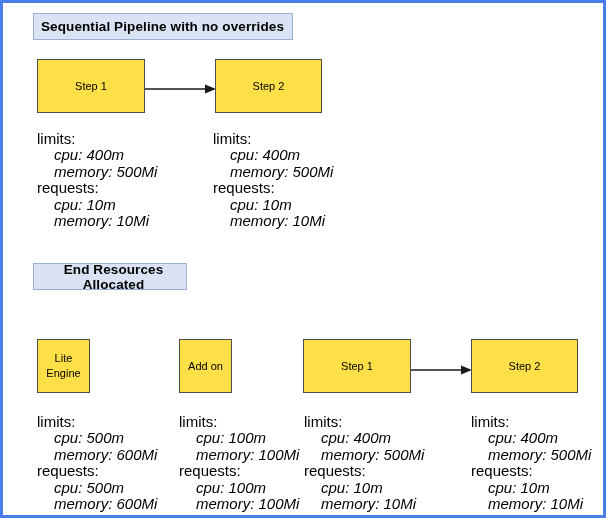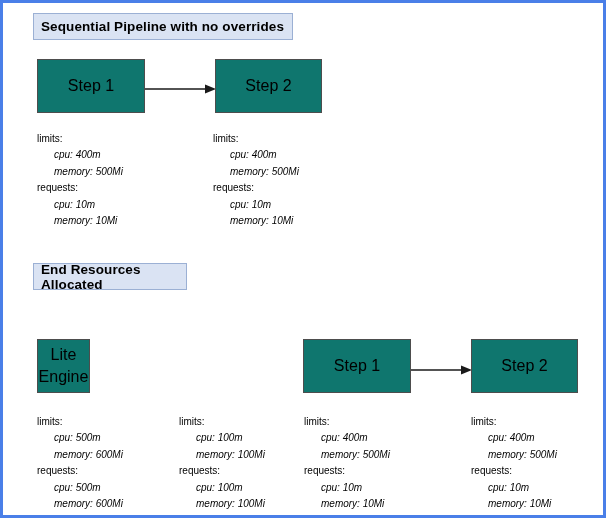--- a/index.html
+++ b/index.html
@@ -25,45 +25,46 @@
     border: 1px solid #9bb0d4;
     box-sizing: border-box;
     font-weight: bold;
     font-size: 13.5px;
     color: #000000;
     letter-spacing: 0.1px;
     display: flex;
     align-items: center;
     padding-left: 7px;
     height: 27px;
+    text-align: center;
   }
   .node-box {
     position: absolute;
-    background: #0f766e;
+    background: #fde047;
     border: 1.6px solid #4d4d4d;
     box-sizing: border-box;
     display: flex;
     align-items: center;
     justify-content: center;
     text-align: center;
-    font-size: 16px;
+    font-size: 11px;
     color: #000000;
     line-height: 1.35;
   }
   .node-label {
     display: block;
     white-space: pre-line;
   }
   .arrow {
     position: absolute;
     height: 10px;
   }
   .res-block {
     position: absolute;
-    font-size: 10px;
+    font-size: 15px;
     color: #000000;
     line-height: 16.4px;
     white-space: nowrap;
   }
   .res-block .k { display: block; }
   .res-block .v { display: block; padding-left: 17px; font-style: italic; }
 </style>
 </head>
 <body>
 
@@ -108,20 +109,23 @@
 
   <div class="section-header" style="left:30px; top:260px; width:154px;">
     <span>End Resources Allocated</span>
   </div>
 
   <div class="node-box" style="left:34px; top:336px; width:53px; height:54px;">
     <span class="node-label">Lite
 Engine</span>
   </div>
 
+  <div class="node-box" style="left:176px; top:336px; width:53px; height:54px;">
+    <span class="node-label">Add on</span>
+  </div>
 
   <div class="node-box" style="left:300px; top:336px; width:108px; height:54px;">
     <span class="node-label">Step 1</span>
   </div>
 
   <div class="arrow" style="left:408px; top:358px; width:61px;">
     <svg width="61" height="10" viewBox="0 0 61 10">
       <line x1="0" y1="5" x2="53" y2="5" stroke="#1a1a1a" stroke-width="1.4"></line>
       <polygon points="61,5 50,0.4 50,9.6" fill="#1a1a1a"></polygon>
     </svg>

